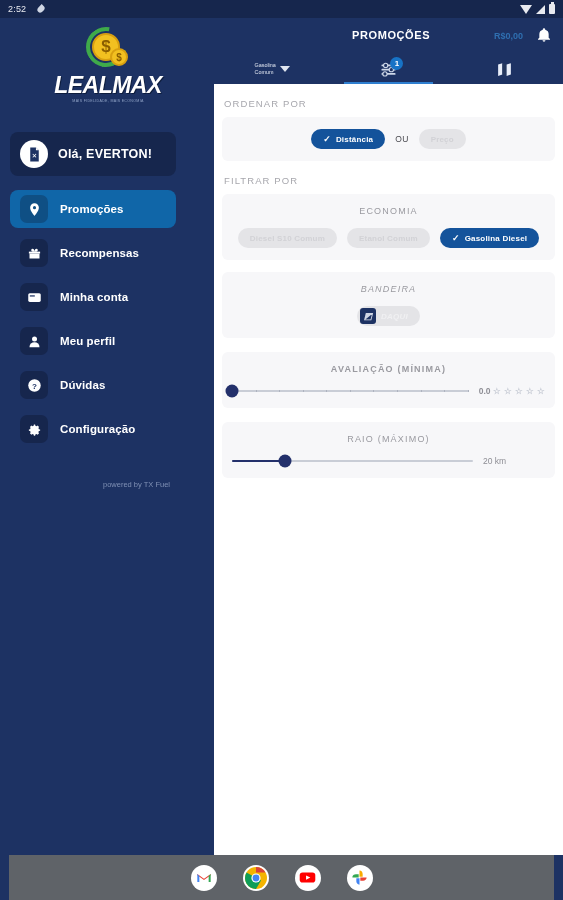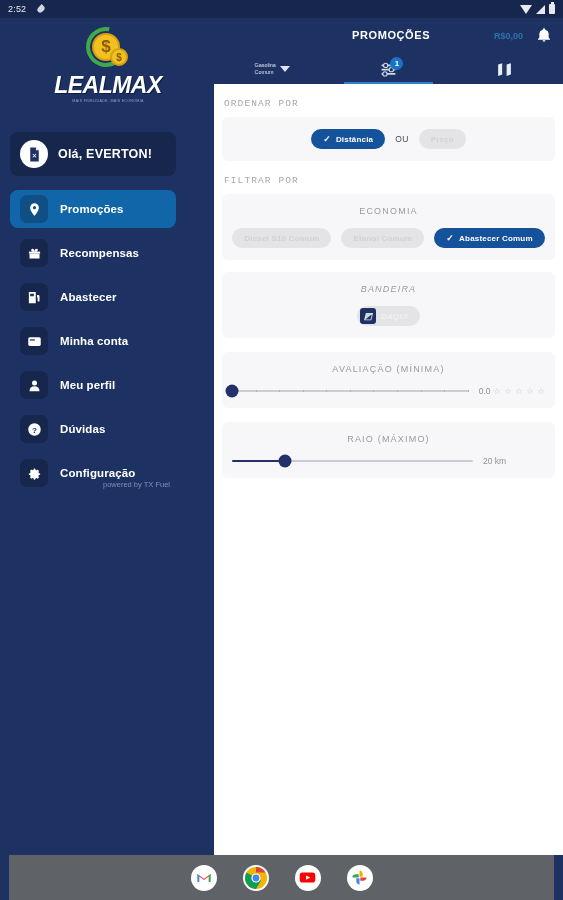--- a/index.html
+++ b/index.html
@@ -133,21 +133,20 @@
     position: absolute; left: 50%; margin-left: 2px; top: 3px;
     min-width: 13px; height: 13px; border-radius: 7px; background: #1773c6;
     color: #fff; font-size: 8px; font-weight: bold;
     display: flex; align-items: center; justify-content: center; padding: 0 3px;
   }
 
   .scroller { position: absolute; inset: 0; overflow: hidden; background:#fff; }
   .sec-label {
     color: #a7a7ad; font-size: 9.5px; letter-spacing: 1.1px;
     padding: 14px 0 0 10px;
-    font-family: Liberation Mono, monospace;
   }
   .card {
     margin: 8px 8px 0 8px; background: #f7f7f9; border-radius: 6px;
     padding: 12px 10px;
   }
   .row-center { display: flex; align-items: center; justify-content: center; gap: 10px; }
   .chip {
     display: inline-flex; align-items: center; gap: 5px;
     height: 20px; border-radius: 11px; padding: 0 12px;
     font-size: 8px; font-weight: bold; letter-spacing: .2px;
@@ -260,30 +259,20 @@
       <span class="nav-ico">
         <svg viewBox="0 0 24 24" width="15" height="15" fill="#ffffff">
           <path d="M3 9h18v3H3z"></path>
             <path d="M4 12h16v8H4z"></path>
           <path d="M9 4.5c1.6 0 3 2.2 3 4.5H9a2.2 2.2 0 1 1 0-4.5zm6 0a2.2 2.2 0 1 1 0 4.5h-3c0-2.3 1.4-4.5 3-4.5z"></path>
         </svg>
       </span>
       <span class="nav-label">Recompensas</span>
     </div>
 
-    <div class="nav-item">
-      <span class="nav-ico">
-        <svg viewBox="0 0 24 24" width="15" height="15" fill="#ffffff">
-          <path d="M4 3h9a1 1 0 0 1 1 1v17H3V4a1 1 0 0 1 1-1z"></path>
-          <path d="M16 8h2a2 2 0 0 1 2 2v7a1.5 1.5 0 0 1-3 0v-5h-1z"></path>
-          <rect x="5" y="6" width="6" height="4" fill="#1d3263"></rect>
-        </svg>
-      </span>
-      <span class="nav-label">Abastecer</span>
-    </div>
 
     <div class="nav-item">
       <span class="nav-ico">
         <svg viewBox="0 0 24 24" width="15" height="15" fill="#ffffff">
           <rect x="2" y="5" width="20" height="14" rx="2.5"></rect>
           <rect x="4.5" y="8.5" width="8" height="2" fill="#1d3263"></rect>
         </svg>
       </span>
       <span class="nav-label">Minha conta</span>
     </div>
@@ -380,36 +369,36 @@
         <div class="sec-center">ECONOMIA</div>
         <div class="row-center">
           <span class="chip">
             <span>Diesel S10 Comum</span>
           </span>
           <span class="chip">
             <span>Etanol Comum</span>
           </span>
           <span class="chip sel">
             <span class="tick">✓</span>
-            <span>Abastecer Comum</span>
+            <span>Gasolina Diesel</span>
           </span>
         </div>
       </div>
 
       <div class="card" style="margin-top:12px;font-style:italic;">
         <div class="sec-center">BANDEIRA</div>
         <div class="row-center">
           <span class="chip chip-flag">
             <span class="flag-sq">◩</span>
             <span>DAQUI</span>
           </span>
         </div>
       </div>
 
-      <div class="card" style="margin-top:14px;">
+      <div class="card" style="margin-top:14px;font-weight:bold;">
         <div class="sec-center">AVALIAÇÃO (MÍNIMA)</div>
         <div class="slider-row">
           <div class="track">
             <div class="fill" style="width:0%"></div>
             <div class="ticks">
                 <i></i>
                 <i></i>
                 <i></i>
                 <i></i>
                 <i></i>

